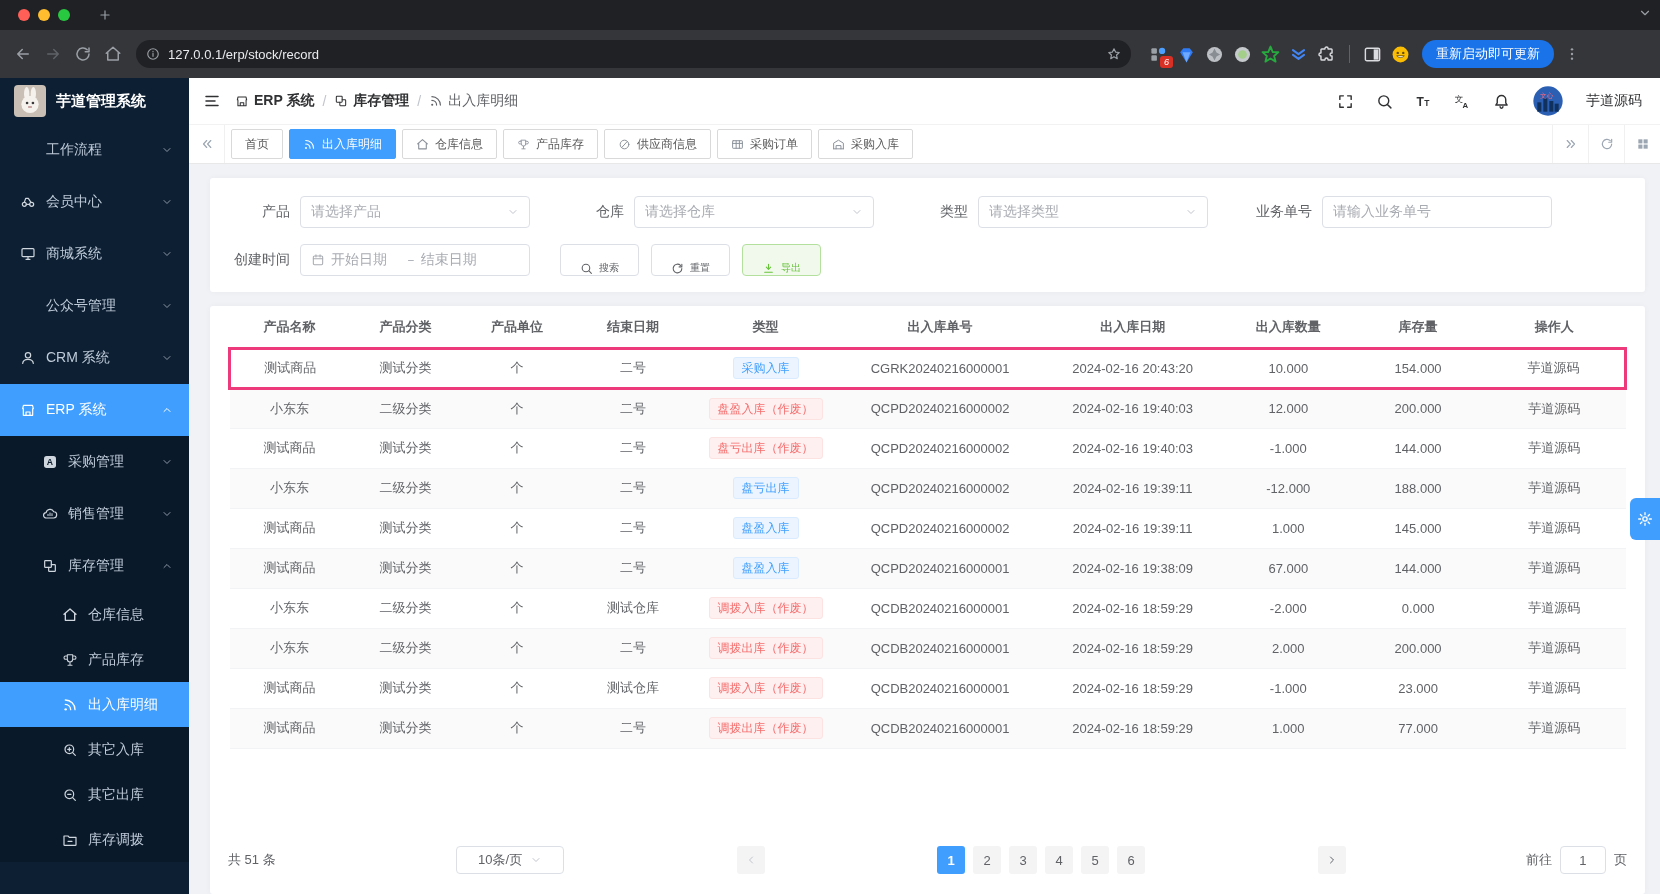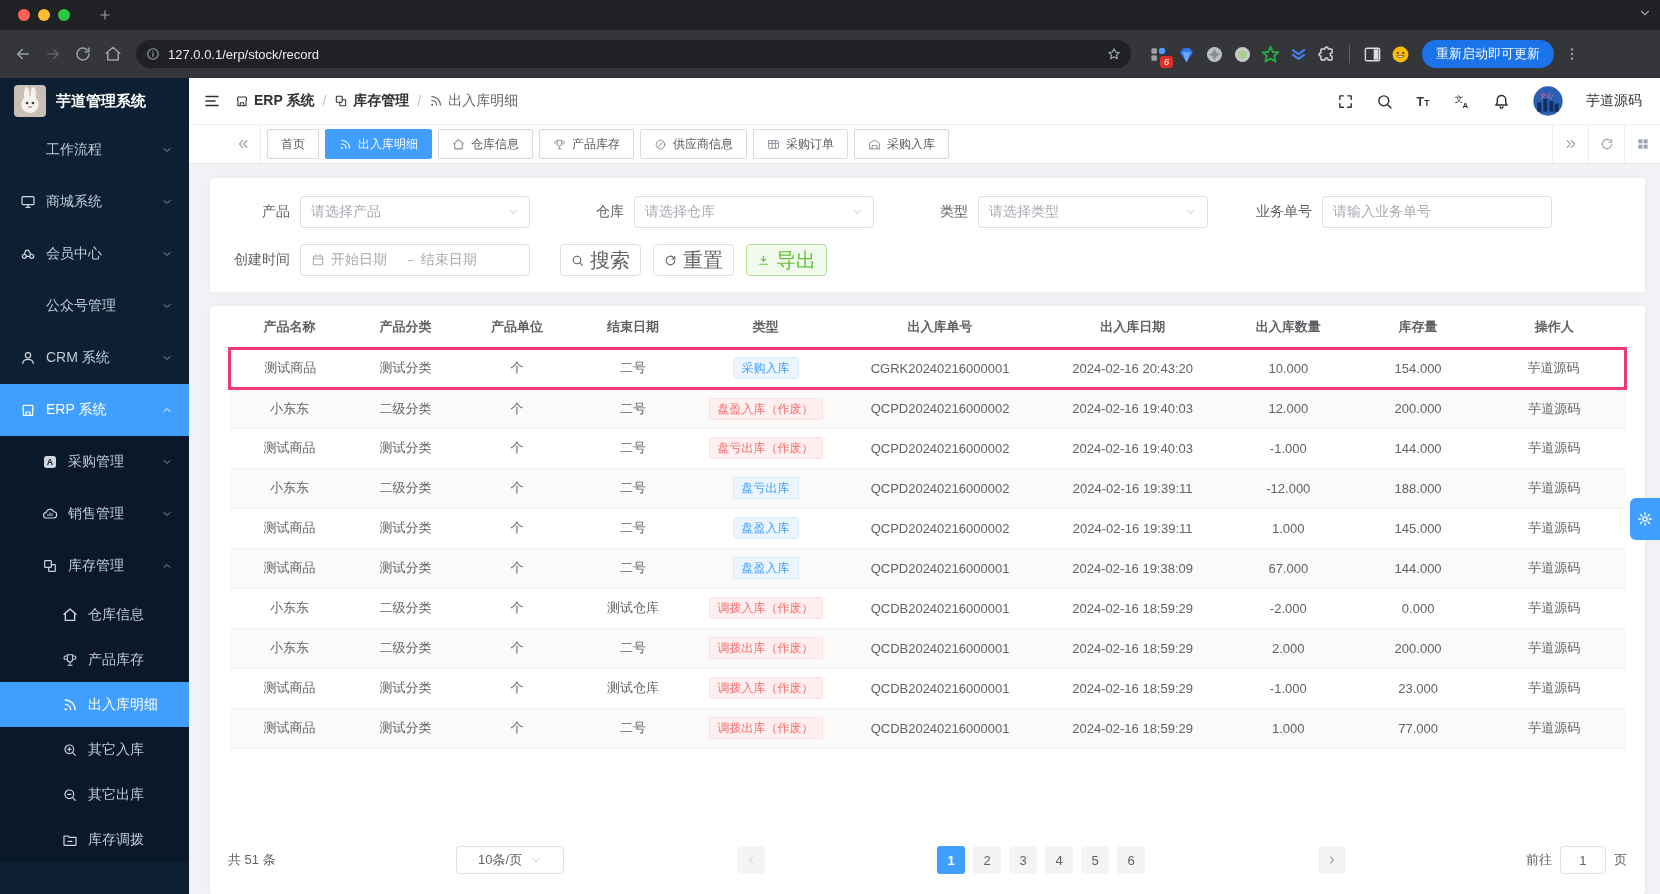--- a/index.html
+++ b/index.html
@@ -57,21 +57,21 @@
   .breadcrumb { display:flex; align-items:center; gap:8px; font-size:14px; flex:1; }
   .crumb { display:flex; align-items:center; gap:5px; color:#303133; font-weight:bold; }
   .crumb .ic { width:14px; height:14px; }
   .crumb.last { color:#606266; font-weight:normal; }
   .crumb-sep { color:#c0c4cc; }
   .header-actions { display:flex; align-items:center; gap:22px; }
   .header-actions .hicon { width:17px; height:17px; color:#303133; }
   .avatar { width:32px; height:32px; border-radius:50%; overflow:hidden; }
   .username { font-size:14px; color:#303133; white-space:nowrap; }
 
-  .tabbar { height:40px; background:#fff; border-top:1px solid #f2f2f2; border-bottom:1px solid #e8e8e8; display:flex; align-items:center; flex:0 0 auto;padding-left:36px; }
+  .tabbar { height:40px; background:#fff; border-top:1px solid #f2f2f2; border-bottom:1px solid #e8e8e8; display:flex; align-items:center; flex:0 0 auto; }
   .tab-nav { width:36px; height:100%; display:flex; align-items:center; justify-content:center; color:#9ca6b2; border-right:1px solid #f0f0f0; }
   .tab-nav.rightside { border-right:none; border-left:1px solid #f0f0f0; }
   .tab-nav .ic { width:14px; height:14px; }
   .tab-list { flex:1; display:flex; align-items:center; gap:6px; padding:0 6px; overflow:hidden; }
   .ptab { height:30px; border:1px solid #d9d9d9; border-radius:2px; background:#fff; display:flex; align-items:center; gap:6px; padding:0 13px; font-size:12px; color:#595959; white-space:nowrap; cursor:pointer; }
   .ptab .ic { width:13px; height:13px; color:#8a9099; }
   .ptab.active { background:#409eff; border-color:#409eff; color:#fff; }
   .ptab.active .ic { color:#fff; }
 
   .content { flex:1; background:#f0f2f5; padding:14px 15px 0 21px; display:flex; flex-direction:column; min-height:0; }
@@ -83,21 +83,21 @@
   .f-label.wide { width:72px; }
   .f-field { height:32px; border:1px solid #dcdfe6; border-radius:4px; display:flex; align-items:center; padding:0 10px; background:#fff; }
   .f-field input { border:none; outline:none; flex:1; font-size:14px; color:#606266; font-family:inherit; min-width:0; background:transparent; }
   .f-field input::placeholder { color:#a8abb2; }
   .sel-chevron { width:12px; height:12px; color:#c0c4cc; }
   .gap { flex:0 0 32px; }
   .daterange { width:230px; gap:6px; }
   .daterange .cal { width:14px; height:14px; color:#a8abb2; }
   .daterange .dr-input { text-align:left; width:70px; flex:0 1 auto; }
   .dr-sep { color:#a8abb2; font-size:13px; }
-  .btn { height:32px; border:1px solid #dcdfe6; border-radius:4px; background:#fff; display:inline-flex; align-items:center; gap:6px; padding:0 10px; font-size:20px; color:#606266; cursor:pointer; font-family:inherit; }
+  .btn { height:32px; border:1px solid #dcdfe6; border-radius:4px; background:#fff; display:inline-flex; align-items:flex-end; gap:6px; padding:0 19px; font-size:10px; color:#606266; cursor:pointer; font-family:inherit; }
   .btn .ic { width:13px; height:13px; }
   .btn.success { background:#f0f9eb; border-color:#b3e19d; color:#67c23a; }
   .btn + .btn { margin-left:12px; }
 
   .table-card { margin-top:14px; flex:1; padding:2px 18px 20px; display:flex; flex-direction:column; min-height:0; }
   table { width:100%; border-collapse:collapse; table-layout:fixed; }
   thead th { height:40px; font-size:13px; color:#606266; font-weight:bold; text-align:center; border-bottom:1px solid #ebeef5; white-space:nowrap; }
   tbody td { height:40px; font-size:13px; color:#606266; text-align:center; border-bottom:1px solid #f2f3f5; white-space:nowrap; overflow:hidden; }
   tbody tr:nth-child(even) { background:#fafafa; }
   tr.hl td { border-top:3px solid var(--pink); border-bottom:3px solid var(--pink); }
@@ -265,40 +265,40 @@
           <span class="mi-label">工作流程</span>
           <span class="ic mi-chevron">
             <svg viewBox="0 0 24 24" fill="none" stroke="currentColor" stroke-width="2" stroke-linecap="round" stroke-linejoin="round">
               <path d="M6 9l6 6 6-6"></path>
             </svg>
           </span>
         </div>
         <div class="menu-item lvl1">
           <span class="ic mi-icon">
             <svg viewBox="0 0 24 24" fill="none" stroke="currentColor" stroke-width="2" stroke-linecap="round" stroke-linejoin="round">
-              <rect x="3" y="4" width="18" height="12" rx="1.5" stroke-width="1.8"></rect>
-              <path d="M9 20h6M12 16v4" stroke-width="1.8"></path>
-            </svg>
-          </span>
-          <span class="mi-label">商城系统</span>
-          <span class="ic mi-chevron">
-            <svg viewBox="0 0 24 24" fill="none" stroke="currentColor" stroke-width="2" stroke-linecap="round" stroke-linejoin="round">
-              <path d="M6 9l6 6 6-6"></path>
-            </svg>
-          </span>
-        </div>
-        <div class="menu-item lvl1">
-          <span class="ic mi-icon">
-            <svg viewBox="0 0 24 24" fill="none" stroke="currentColor" stroke-width="2" stroke-linecap="round" stroke-linejoin="round">
               <circle cx="6.5" cy="15.5" r="3" stroke-width="1.8"></circle>
               <circle cx="17.5" cy="15.5" r="3" stroke-width="1.8"></circle>
               <path d="M9.5 15.5h5M6.5 12.5l2-6h4l4 6" stroke-width="1.8"></path>
             </svg>
           </span>
           <span class="mi-label">会员中心</span>
+          <span class="ic mi-chevron">
+            <svg viewBox="0 0 24 24" fill="none" stroke="currentColor" stroke-width="2" stroke-linecap="round" stroke-linejoin="round">
+              <path d="M6 9l6 6 6-6"></path>
+            </svg>
+          </span>
+        </div>
+        <div class="menu-item lvl1">
+          <span class="ic mi-icon">
+            <svg viewBox="0 0 24 24" fill="none" stroke="currentColor" stroke-width="2" stroke-linecap="round" stroke-linejoin="round">
+              <rect x="3" y="4" width="18" height="12" rx="1.5" stroke-width="1.8"></rect>
+              <path d="M9 20h6M12 16v4" stroke-width="1.8"></path>
+            </svg>
+          </span>
+          <span class="mi-label">商城系统</span>
           <span class="ic mi-chevron">
             <svg viewBox="0 0 24 24" fill="none" stroke="currentColor" stroke-width="2" stroke-linecap="round" stroke-linejoin="round">
               <path d="M6 9l6 6 6-6"></path>
             </svg>
           </span>
         </div>
         <div class="menu-item lvl1 noicon">
           <span class="mi-label">公众号管理</span>
           <span class="ic mi-chevron">
             <svg viewBox="0 0 24 24" fill="none" stroke="currentColor" stroke-width="2" stroke-linecap="round" stroke-linejoin="round">

